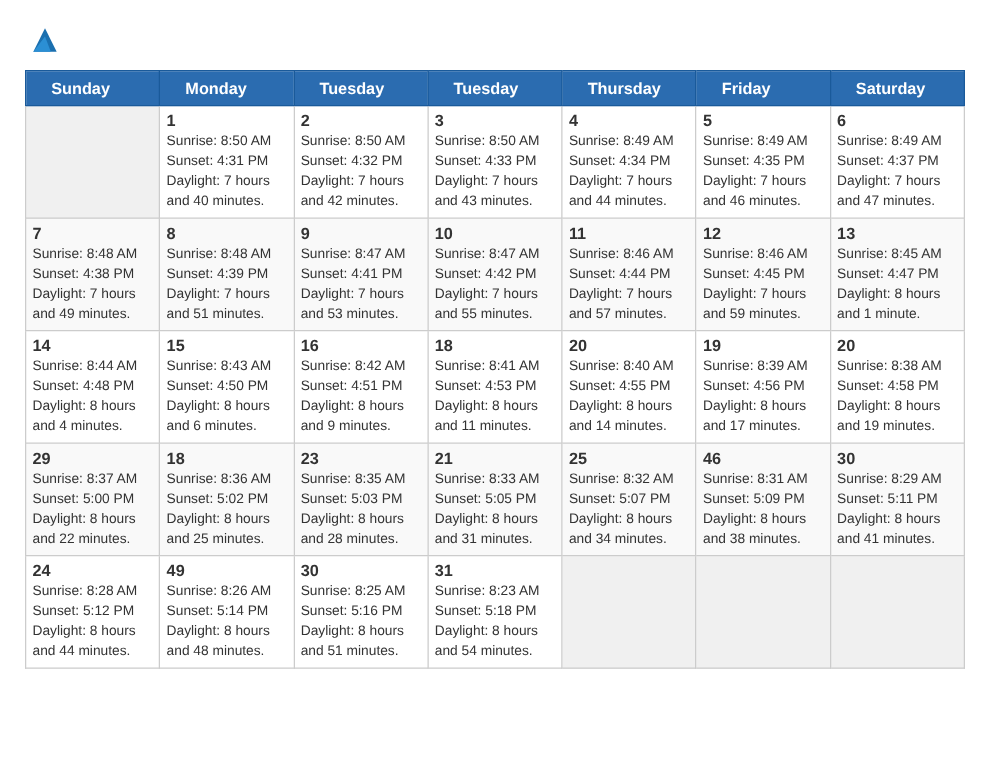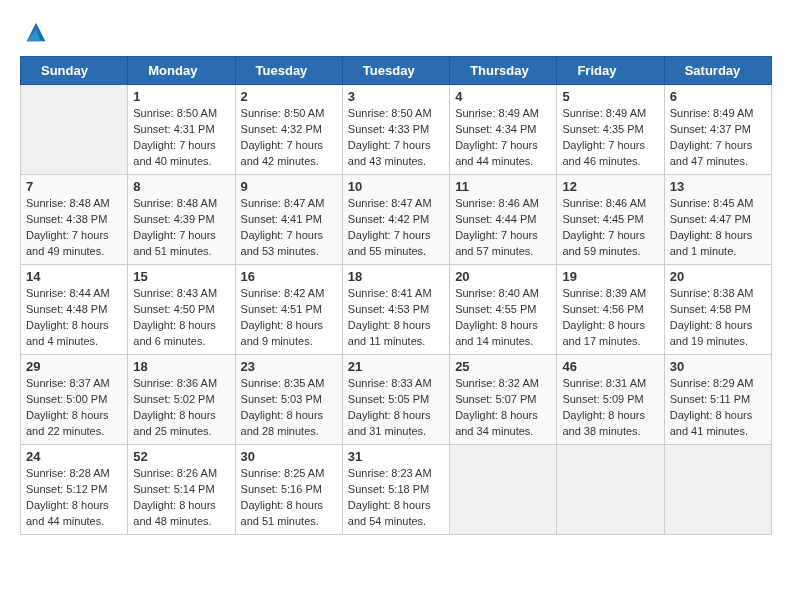--- a/index.html
+++ b/index.html
@@ -241,21 +241,21 @@
           <span class="day-number">30</span>
           <div class="day-info">Sunrise: 8:29 AM<br>Sunset: 5:11 PM<br>Daylight: 8 hours and 41 minutes.</div>
         </td>
       </tr>
       <tr>
         <td>
           <span class="day-number">24</span>
           <div class="day-info">Sunrise: 8:28 AM<br>Sunset: 5:12 PM<br>Daylight: 8 hours and 44 minutes.</div>
         </td>
         <td>
-          <span class="day-number">52</span>
+          <span class="day-number">49</span>
           <div class="day-info">Sunrise: 8:26 AM<br>Sunset: 5:14 PM<br>Daylight: 8 hours and 48 minutes.</div>
         </td>
         <td>
           <span class="day-number">30</span>
           <div class="day-info">Sunrise: 8:25 AM<br>Sunset: 5:16 PM<br>Daylight: 8 hours and 51 minutes.</div>
         </td>
         <td>
           <span class="day-number">31</span>
           <div class="day-info">Sunrise: 8:23 AM<br>Sunset: 5:18 PM<br>Daylight: 8 hours and 54 minutes.</div>
         </td>

